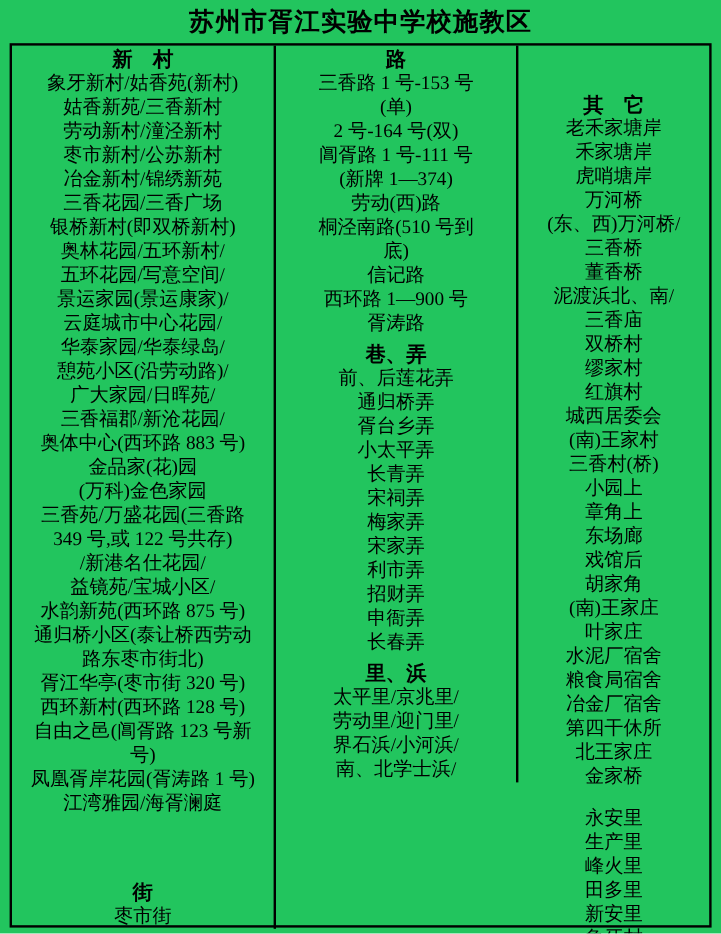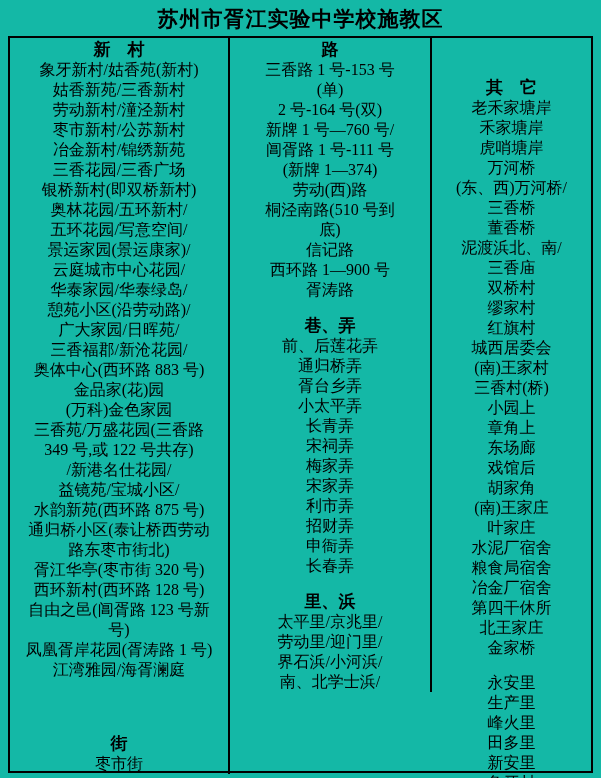--- a/index.html
+++ b/index.html
@@ -4,21 +4,21 @@
 <style>
   html, body {
     margin: 0;
     padding: 0;
     background: #ffffff;
   }
   .page {
     position: relative;
     width: 601px;
     height: 778px;
-    background: #14b8a6;
+    background: #22c55e;
     color: #000000;
     overflow: hidden;
     font-family: "Liberation Serif", "DejaVu Serif", serif;
   }
   .title {
     padding-top: 7px;
     text-align: center;
     font-family: "Liberation Sans", "DejaVu Sans", sans-serif;
     font-weight: bold;
     font-size: 21px;
@@ -46,21 +46,21 @@
     font-size: 16px;
     line-height: 20px;
     white-space: nowrap;
   }
   .header {
     font-weight: bold;
     font-size: 17px;
   }
   .section + .section { margin-top: 20px; }
   .col-1 .section + .section { margin-top: 54px; }
-  .col-2 .section + .section { margin-top: 16px; }
+  .col-2 .section + .section { margin-top: 6px; }
   .col-3 .section + .section { margin-top: 15px; }
 </style>
 </head>
 <body>
 
 <div class="page">
   <div class="title">苏州市胥江实验中学校施教区</div>
   <div class="table">
     <div class="col col-1">
         <div class="line header">新　村</div>
@@ -101,21 +101,20 @@
           <div class="line header">街</div>
           <div class="line">枣市街</div>
         </div>
       </div>
     <div class="col col-2">
         <div class="line header">路</div>
         <div class="section">
           <div class="line">三香路 1 号-153 号</div>
           <div class="line">(单)</div>
           <div class="line">2 号-164 号(双)</div>
-          <div class="line">新牌 1 号—760 号/</div>
           <div class="line">阊胥路 1 号-111 号</div>
           <div class="line">(新牌 1—374)</div>
           <div class="line">劳动(西)路</div>
           <div class="line">桐泾南路(510 号到</div>
           <div class="line">底)</div>
           <div class="line">信记路</div>
           <div class="line">西环路 1—900 号</div>
           <div class="line">胥涛路</div>
         </div>
         <div class="section">

